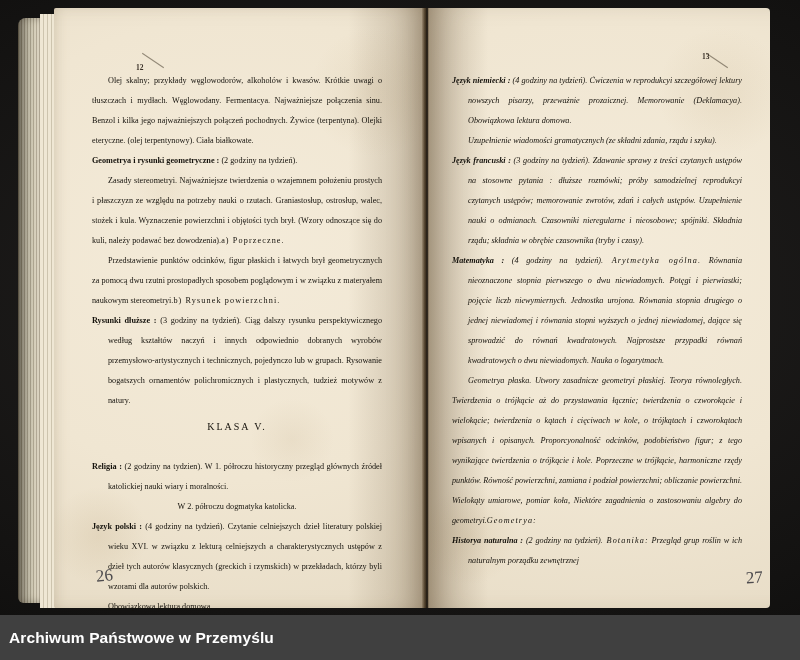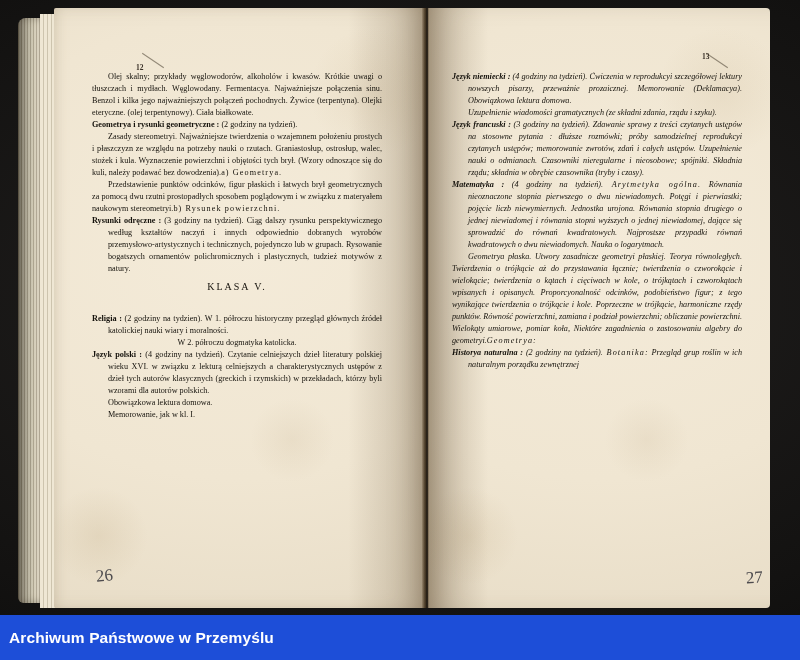--- a/index.html
+++ b/index.html
@@ -103,21 +103,21 @@
       radial-gradient(circle 60px at 64% 72%, rgba(166,140,100,.10), transparent 70%),
       radial-gradient(circle 50px at 30% 30%, rgba(186,160,116,.10), transparent 72%);
   }
 
   
   .col {
     position: absolute;
     color: #15120c;
     font-family: "Liberation Serif", serif;
     font-size: 8.2px;
-    line-height: 12px;
+    line-height: 20px;
     text-align: justify;
   }
   .col-left  { left: 74px;  top: 63px;  width: 290px; }
   .col-right { left: 434px; top: 63px;  width: 290px; font-style: italic; }
 
   .folio {
     position: absolute;
     font-family: "Liberation Serif", serif;
     font-size: 7.5px;
     font-weight: bold;
@@ -164,21 +164,21 @@
     position:absolute; left: 410px; top:0; width: 60px; height: 600px;
     background: linear-gradient(90deg, rgba(96,76,48,.32) 0%, rgba(110,88,58,0) 100%);
     pointer-events:none;
   }
 
   
   .banner {
     position: absolute;
     left: 0; bottom: 0;
     width: 800px; height: 45px;
-    background: #1d4ed8;
+    background: #404040;
     display: flex;
     align-items: center;
   }
   .banner-text {
     color: #ffffff;
     font-family: "Liberation Sans", sans-serif;
     font-size: 15.5px;
     font-weight: bold;
     padding-left: 9px;
     letter-spacing: .1px;
@@ -209,23 +209,23 @@
     <div class="spine-shadow-r"></div>
 
     <div class="folio folio-left">12</div>
     <div class="folio-slash slash-l"></div>
     <div class="folio folio-right">13</div>
     <div class="folio-slash slash-r"></div>
 
     <div class="col col-left" id="col-left">
         <p class="ind"><span>Olej skalny; przykłady węglowodorów, alkoholów i kwasów. Krótkie uwagi o tłuszczach i mydłach. Węglowodany. Fermentacya. Najważniejsze połączenia sinu. Benzol i kilka jego najważniejszych połączeń pochodnych. Żywice (terpentyna). Olejki eteryczne. (olej terpentynowy). Ciała białkowate.</span></p>
         <p class="hang"><span class="b">Geometrya i rysunki geometryczne :</span><span> (2 godziny na tydzień).</span></p>
-        <p class="ind"><span> Zasady stereometryi. Najważniejsze twierdzenia o wzajemnem położeniu prostych i płaszczyzn ze względu na potrzeby nauki o rzutach. Graniastosłup, ostrosłup, walec, stożek i kula. Wyznaczenie powierzchni i objętości tych brył. (Wzory odnoszące się do kuli, należy podawać bez dowodzenia).</span><span class="sp">a) Geometrya.</span></p>
+        <p class="ind"><span> Zasady stereometryi. Najważniejsze twierdzenia o wzajemnem położeniu prostych i płaszczyzn ze względu na potrzeby nauki o rzutach. Graniastosłup, ostrosłup, walec, stożek i kula. Wyznaczenie powierzchni i objętości tych brył. (Wzory odnoszące się do kuli, należy podawać bez dowodzenia).</span><span class="sp">a) Poprzeczne.</span></p>
         <p class="ind"><span> Przedstawienie punktów odcinków, figur płaskich i łatwych brył geometrycznych za pomocą dwu rzutni prostopadłych sposobem poglądowym i w związku z materyałem naukowym stereometryi.</span><span class="sp">b) Rysunek powierzchni.</span></p>
-        <p class="hang"><span class="b">Rysunki odręczne :</span><span> (3 godziny na tydzień). Ciąg dalszy rysunku perspektywicznego według kształtów naczyń i innych odpowiednio dobranych wyrobów przemysłowo-artystycznych i technicznych, pojedynczo lub w grupach. Rysowanie bogatszych ornamentów polichromicznych i plastycznych, tudzież motywów z natury.</span></p>
+        <p class="hang"><span class="b">Rysunki dłuższe :</span><span> (3 godziny na tydzień). Ciąg dalszy rysunku perspektywicznego według kształtów naczyń i innych odpowiednio dobranych wyrobów przemysłowo-artystycznych i technicznych, pojedynczo lub w grupach. Rysowanie bogatszych ornamentów polichromicznych i plastycznych, tudzież motywów z natury.</span></p>
         <p class="ktr"><span>KLASA V.</span></p>
         <p class="hang"><span class="b">Religia :</span><span> (2 godziny na tydzien). W 1. półroczu historyczny przegląd głównych źródeł katolickiej nauki wiary i moralności.</span></p>
         <p class="ctr"><span>W 2. półroczu dogmatyka katolicka.</span></p>
         <p class="hang"><span class="b">Język polski :</span><span> (4 godziny na tydzień). Czytanie celniejszych dzieł literatury polskiej wieku XVI. w związku z lekturą celniejszych a charakterystycznych ustępów z dzieł tych autorów klasycznych (greckich i rzymskich) w przekładach, którzy byli wzorami dla autorów polskich.</span></p>
         <p class="ind"><span>Obowiązkowa lektura domowa.</span></p>
         <p class="ind"><span>Memorowanie, jak w kl. I.</span></p>
       </div>
     <div class="col col-right" id="col-right">
         <p class="hang"><span class="b">Język niemiecki :</span><span> (4 godziny na tydzień). Ćwiczenia w reprodukcyi szczegółowej lektury nowszych pisarzy, przeważnie prozaicznej. Memorowanie (Deklamacya). Obowiązkowa lektura domowa.</span></p>
         <p class="ind"><span>Uzupełnienie wiadomości gramatycznych (ze składni zdania, rządu i szyku).</span></p>

